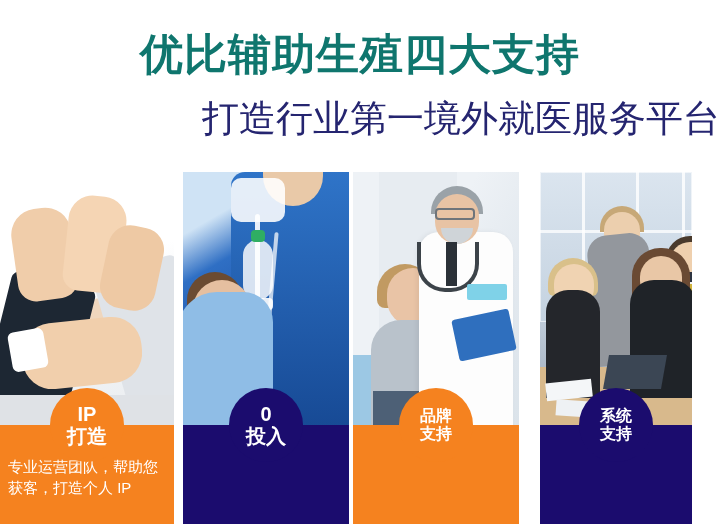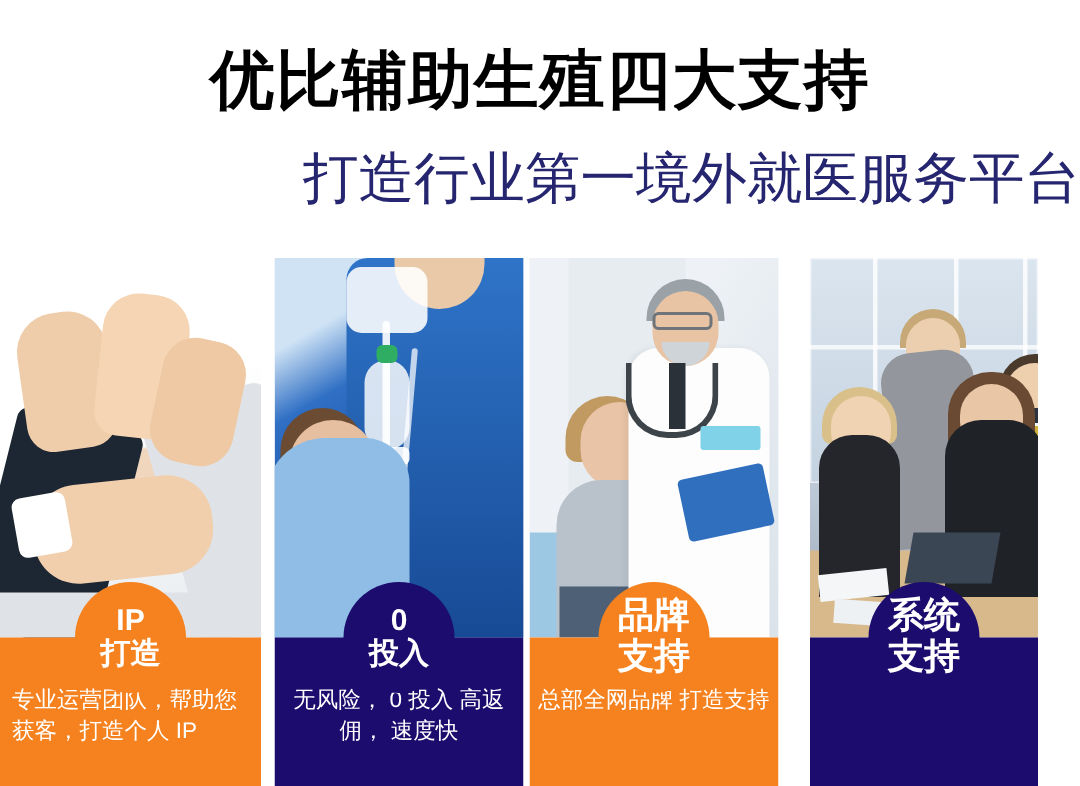--- a/index.html
+++ b/index.html
@@ -10,21 +10,21 @@
     font-family:"Liberation Sans","DejaVu Sans",sans-serif;
     overflow:hidden;position:relative;
   }
   .page{position:relative;width:720px;height:524px;background:#fff;overflow:hidden;}
 
   
   .header{position:absolute;left:0;top:0;width:720px;height:172px;text-align:center;}
   .title{
     position:absolute;left:0;top:28px;width:720px;
     font-size:43px;line-height:52px;font-weight:bold;
-    color:#000000;letter-spacing:1px;
+    color:#0f766e;letter-spacing:1px;
     white-space:nowrap;
   }
   .subtitle{
     position:absolute;left:0;top:96px;width:720px;
     font-size:37px;line-height:46px;font-weight:400;
     color:#252570;letter-spacing:0px;
     white-space:nowrap;
     text-align:right;
   }
 
@@ -49,21 +49,21 @@
     position:absolute;left:50%;transform:translateX(-50%);
     bottom:62px;width:74px;height:74px;border-radius:50%;
     display:flex;flex-direction:column;align-items:center;justify-content:center;
     color:#ffffff;font-weight:bold;text-align:center;z-index:3;
     line-height:1.12;
   }
   .badge.orange{background:#F5821F;}
   .badge.navy{background:#1B0C6E;}
   .badge .l1{font-size:20px;display:block;text-align:center;}
   .badge .l2{font-size:20px;display:block;}
-  .badge.wide .l1,.badge.wide .l2{font-size:24px;}
+  .badge.wide .l1,.badge.wide .l2{font-size:16px;}
 
   .desc{
     position:absolute;left:0;right:0;bottom:2px;
     color:#ffffff;text-align:center;
     font-size:15px;line-height:21px;z-index:2;
     padding:0 5px;box-sizing:border-box;
     height:66px;
   }
   .desc.left{text-align:left;padding-left:8px;}
 
@@ -190,21 +190,20 @@
           <div class="phair"></div>
             <div class="phead"></div>
             <div class="pat"></div>
         </div>
       </div>
       <div class="block navy"></div>
       <div class="badge navy">
         <span class="l1">0</span>
         <span class="l2">投入</span>
       </div>
-      <div class="desc">无风险， 0 投入 高返佣， 速度快</div>
     </div>
 
     <div class="card c3">
       <div class="photo">
         <div class="ph p3">
           <div class="wall"></div>
           <div class="bed"></div>
           <div class="pbun"></div>
             <div class="phead3"></div>
             <div class="pbody"></div>
@@ -218,21 +217,20 @@
             <div class="stetho"></div>
           <div class="tag"></div>
             <div class="board"></div>
         </div>
       </div>
       <div class="block orange"></div>
       <div class="badge orange wide">
         <span class="l1">品牌</span>
         <span class="l2">支持</span>
       </div>
-      <div class="desc">总部全网品牌 打造支持</div>
     </div>
 
     <div class="card c4">
       <div class="photo">
         <div class="ph p4">
           <div class="win"></div>
           <div class="mull m1"></div>
             <div class="mull m2"></div>
             <div class="mull m3"></div>
           <div class="hbar"></div>

